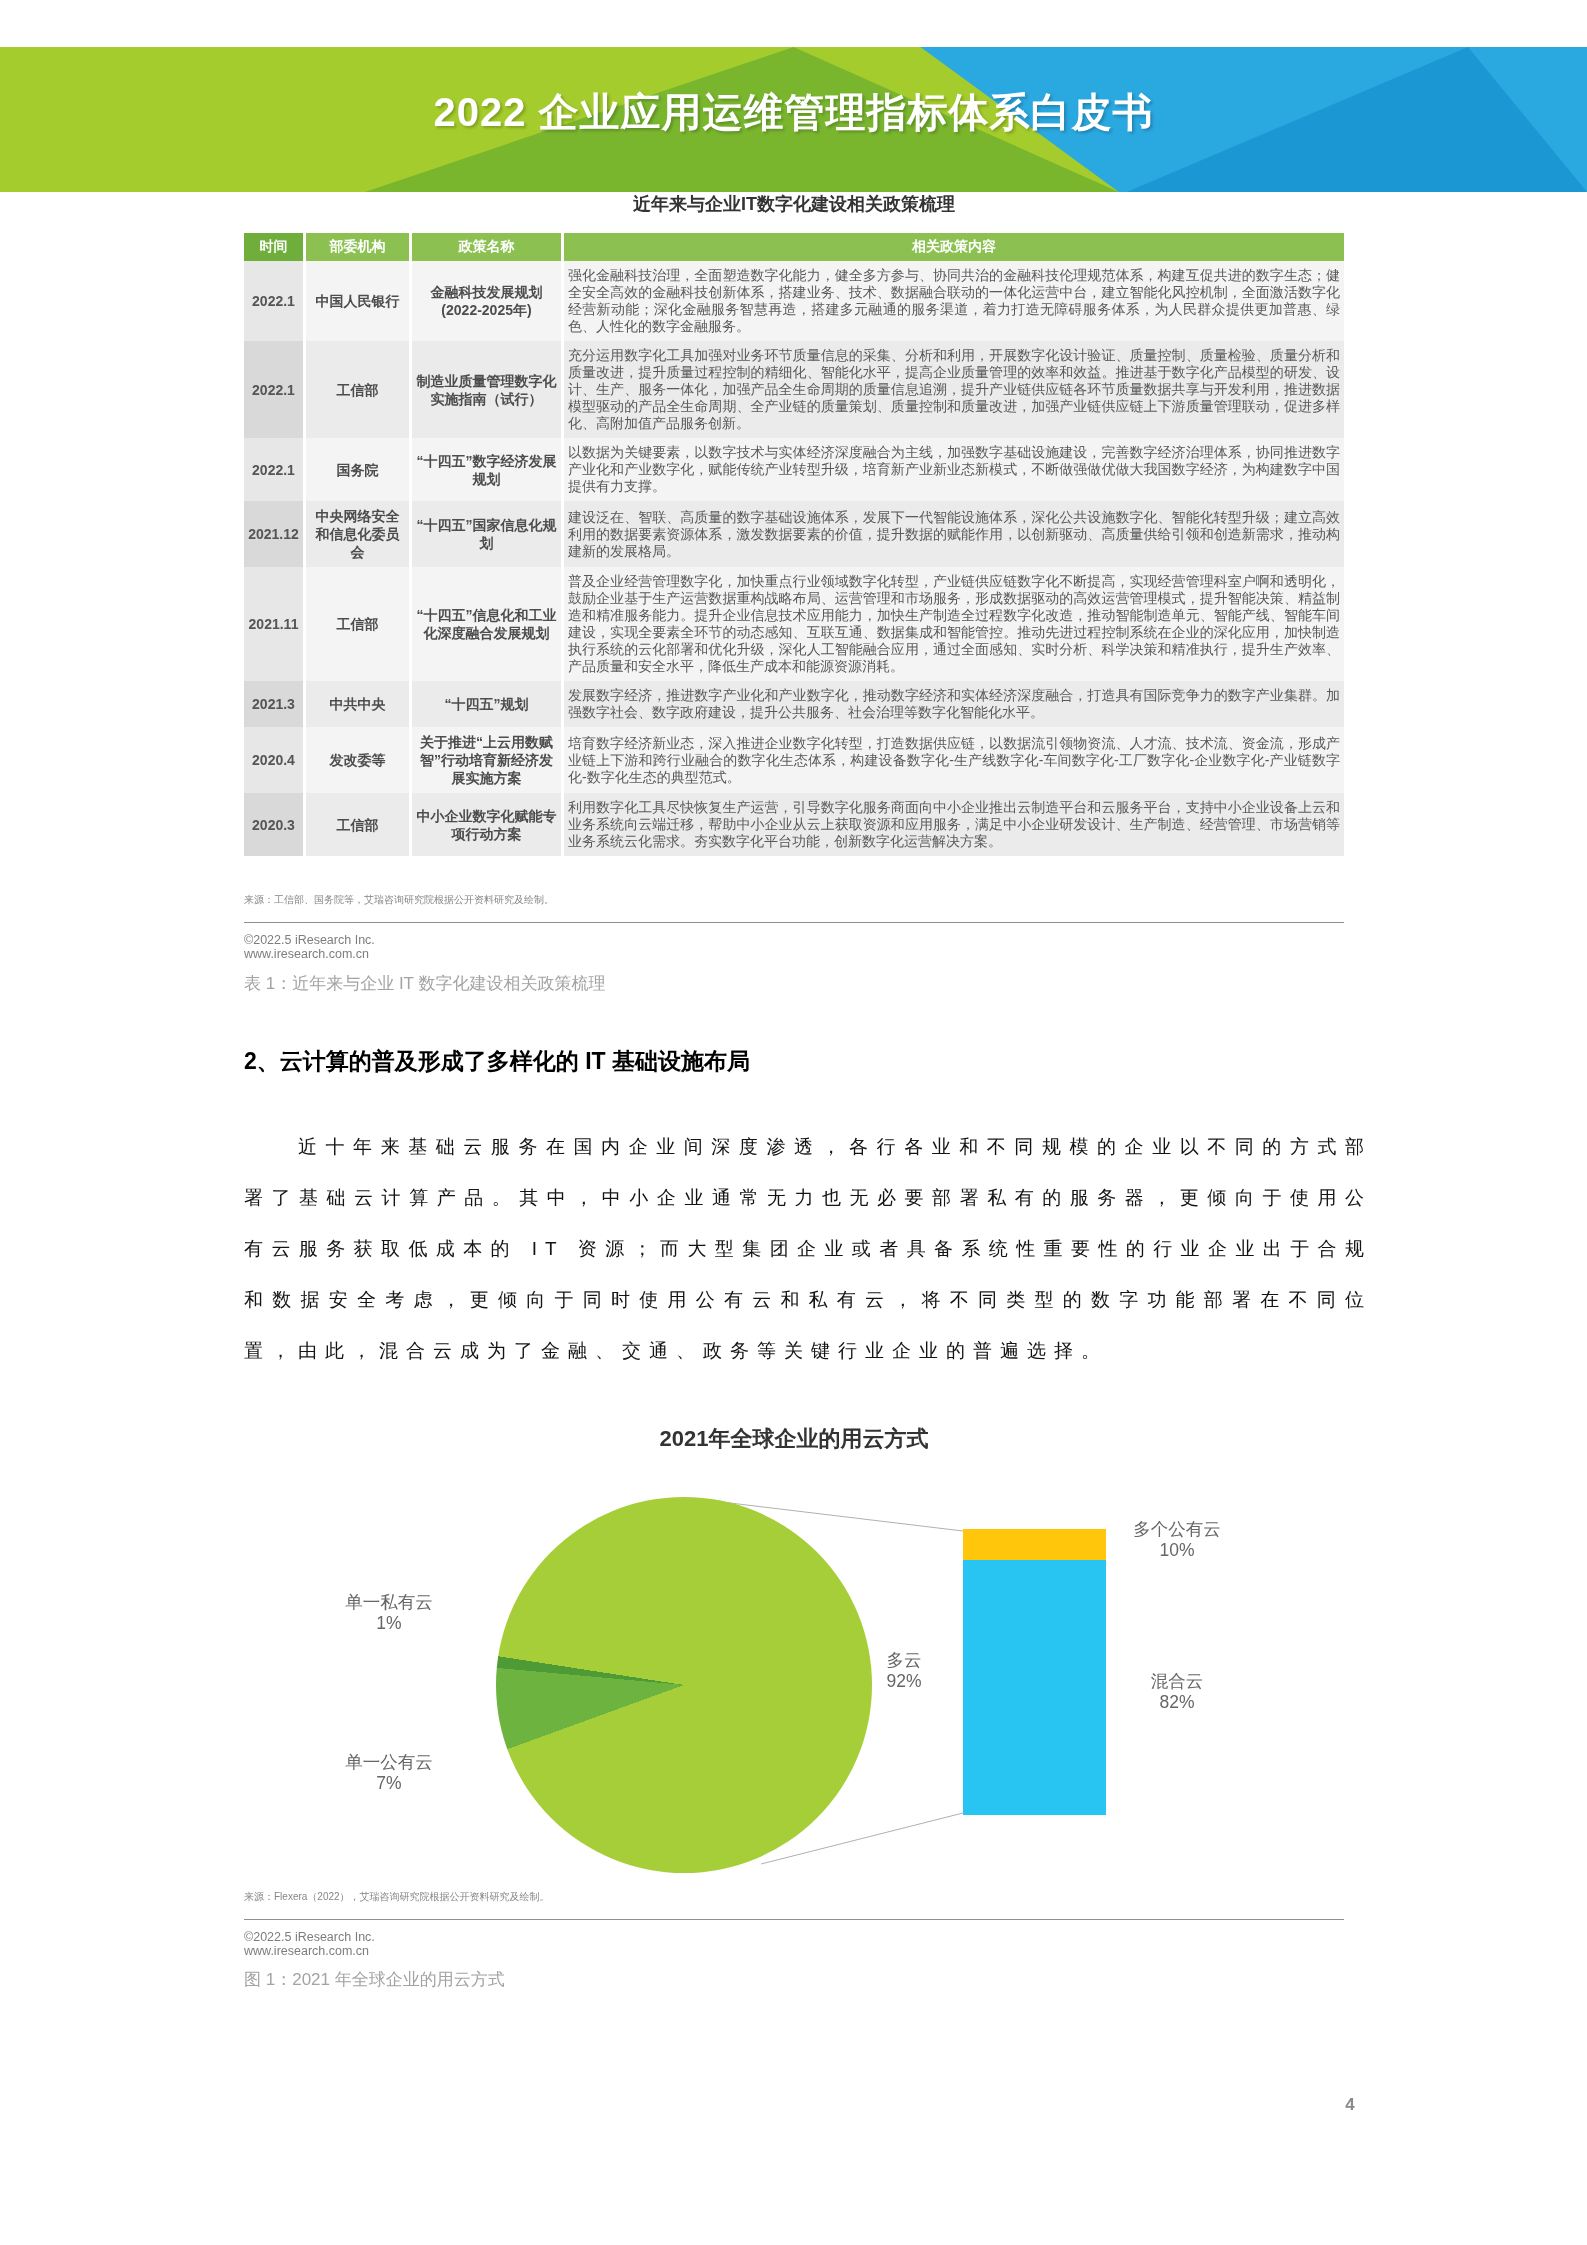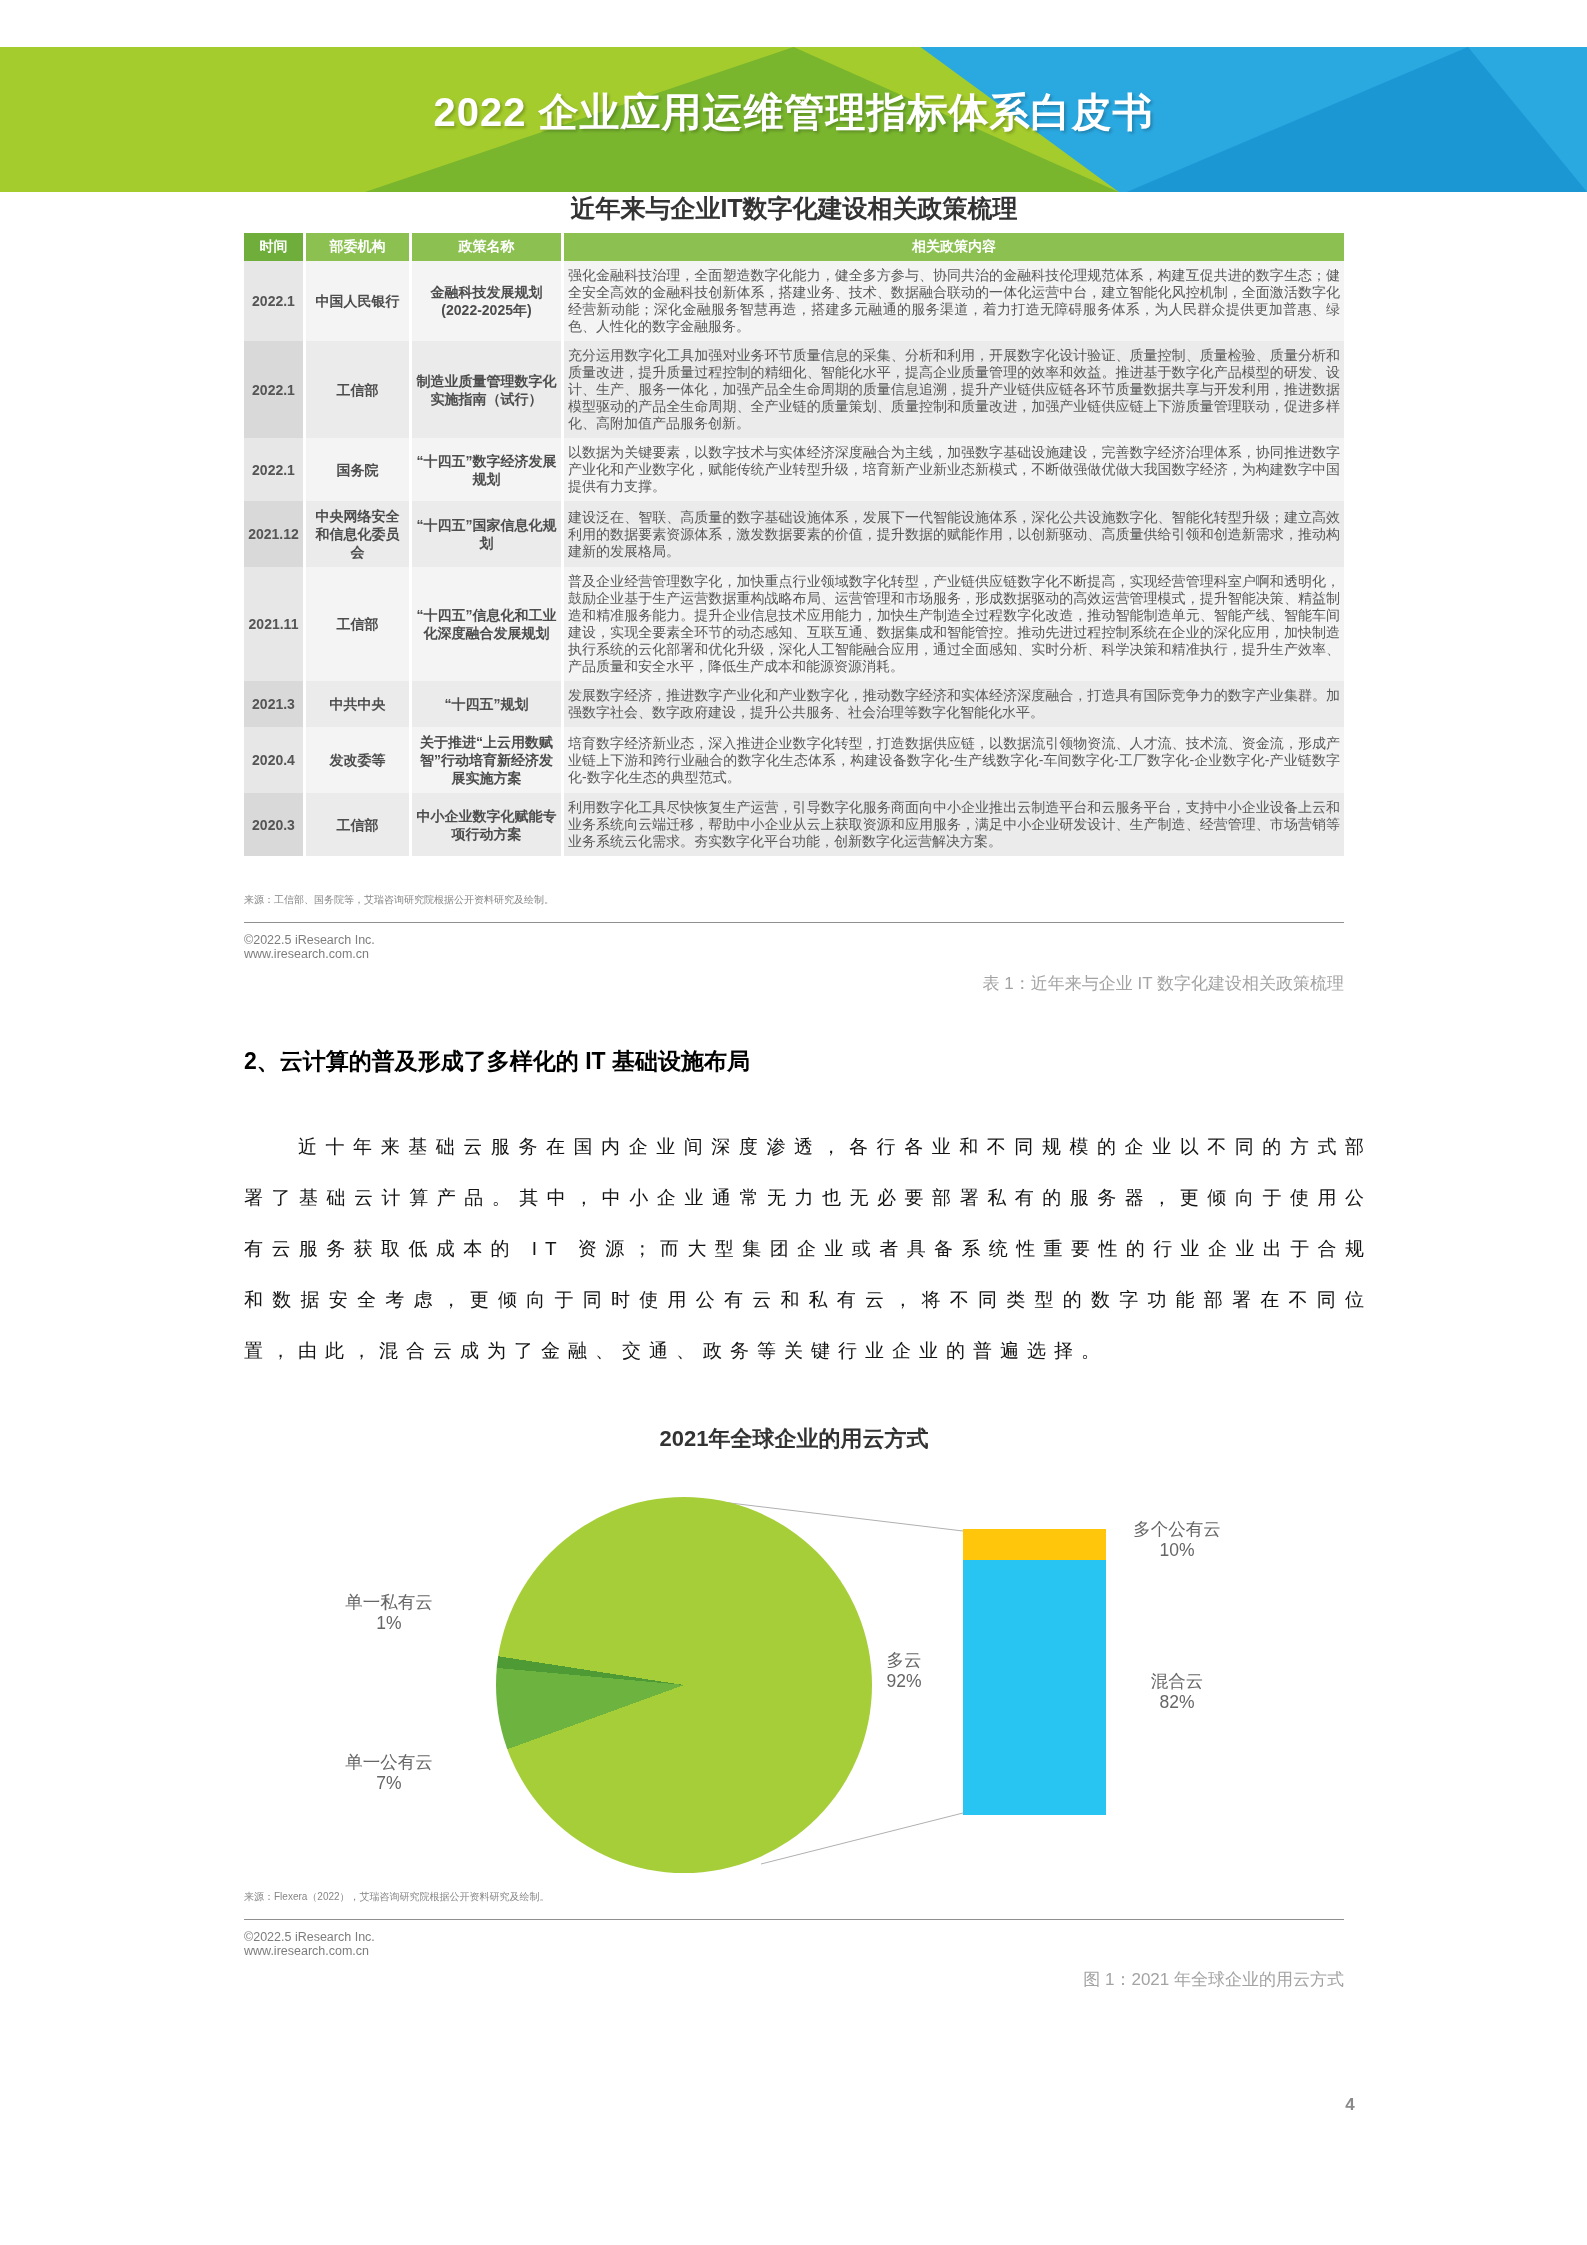--- a/index.html
+++ b/index.html
@@ -11,42 +11,42 @@
   .banner { position:absolute; top:0; left:0; width:1587px; height:145px; background:var(--banner-blue,#2aa8e0); overflow:hidden;margin-top:47px; }
   .banner .shape { position:absolute; inset:0; }
   .shape-blue-dark { background:var(--banner-blue-dark,#1b97d4); clip-path:polygon(92.5% 0, 71% 100%, 100% 100%); }
   .shape-green { background:var(--banner-green,#a4cc2c); clip-path:polygon(0 0, 58% 0, 70.5% 100%, 0 100%); }
   .shape-green-dark { background:var(--banner-green-dark,#79b62e); clip-path:polygon(50% 0, 23% 100%, 70.5% 100%); }
   .banner-title { position:absolute; top:38px; left:0; width:100%; text-align:center; color:#fff;
     font-size:40px; font-weight:700; letter-spacing:1px; text-shadow:2px 2px 3px rgba(0,0,0,0.22); }
 
   
   .table-title { position:absolute; top:192px; left:244px; width:1100px; text-align:center;
-    font-size:25px; font-weight:700; color:#333; }
+    font-size:18px; font-weight:700; color:#333; }
   table.policy { position:absolute; top:233px; left:244px; width:1100px; border-collapse:separate; border-spacing:0; table-layout:fixed; }
   table.policy th { background:var(--table-header-green,#8cc152); color:#fff; font-size:14px; font-weight:700;
     padding:5px 2px; border-right:3px solid #fff; }
   table.policy th.h-time { background:var(--table-header-green-dark,#6fae3a); }
   table.policy th:last-child { border-right:none; }
   table.policy td { vertical-align:middle; border-right:3px solid #fff; padding:6px 4px; }
   table.policy td:last-child { border-right:none; }
   td.col-time { text-align:center; font-weight:700; font-size:14px; color:#555; }
   td.col-org, td.col-policy { text-align:center; font-weight:700; font-size:14px; color:#4d4d4d; line-height:18px; }
   td.col-content { font-size:14px; color:#595959; line-height:17px; text-align:justify; padding:6px 12px; }
   tr.odd  td { background:#f4f4f4; }  tr.odd  td.col-time { background:#e7e7e7; }
   tr.even td { background:#ebebeb; }  tr.even td.col-time { background:#d9d9d9; }
 
   .source-note { position:absolute; left:244px; width:1100px; font-size:10px; color:#858585; }
   .src-1 { top:893px; }  .src-2 { top:1890px; }
   .divider { position:absolute; left:244px; width:1100px; height:1px; background:#8f8f8f; }
   .div-1 { top:922px; }  .div-2 { top:1919px; }
   .footer-line { position:absolute; left:244px; width:1100px; display:flex; justify-content:flex-end;
     font-size:12.5px; color:#7d7d7d;flex-direction:column; }
   .ft-1 { top:933px; }  .ft-2 { top:1930px; }
-  .caption { position:absolute; left:244px; width:1100px; text-align:right; font-size:17px; color:#a3a3a3; }
+  .caption { position:absolute; left:244px; width:1100px; text-align:left; font-size:17px; color:#a3a3a3; }
   .cap-1 { top:972px; }  .cap-2 { top:1968px; }
 
   
   .section-heading { position:absolute; top:1046px; left:244px; width:1130px;
     font-size:23px; font-weight:700; color:#000; }
   .body-paragraph { position:absolute; top:1121px; left:244px; width:1128px;
     font-size:19px; color:#141414; line-height:51px; letter-spacing:8px;
     text-align:justify; text-indent:54px; }
 
   

